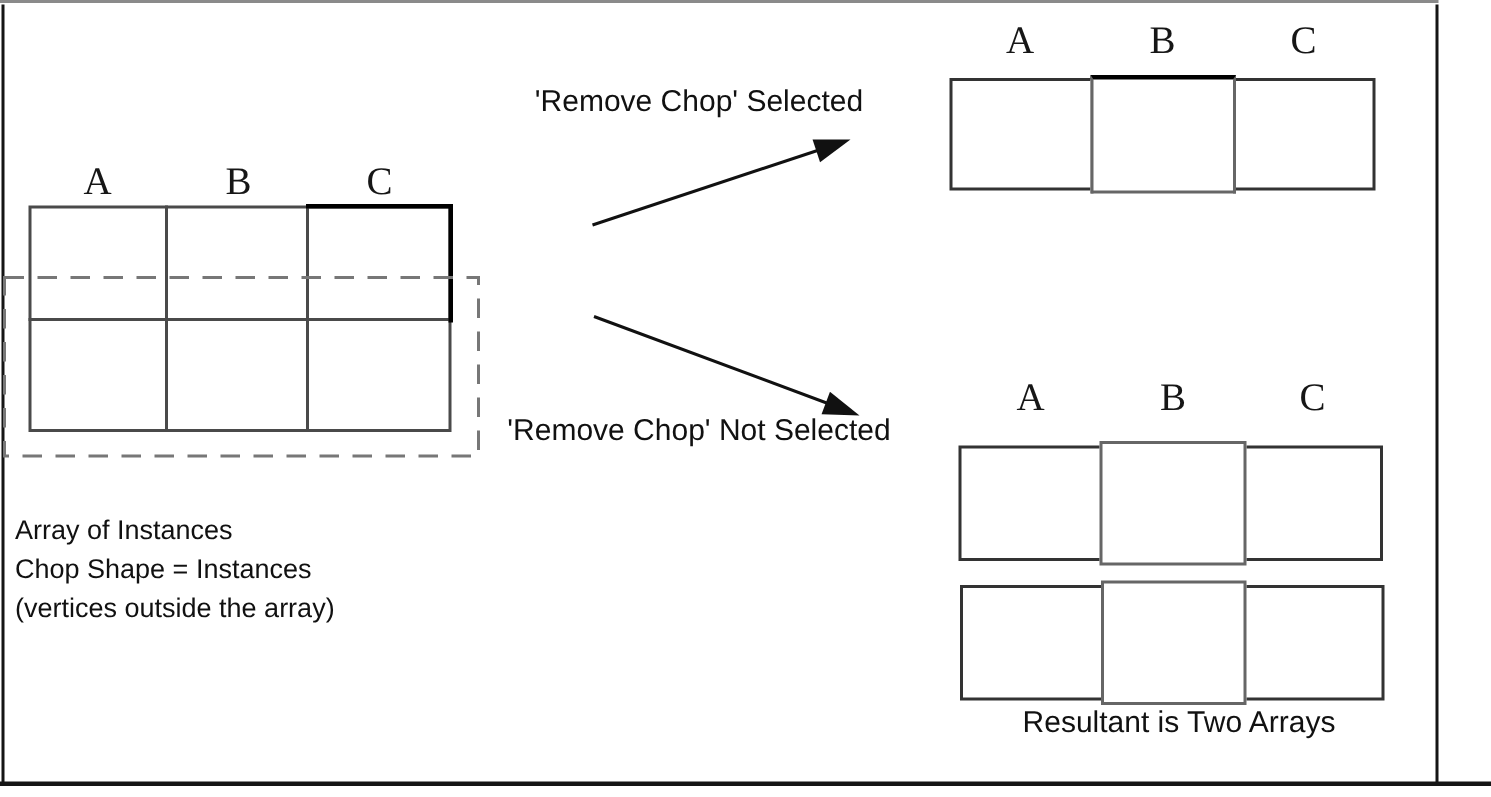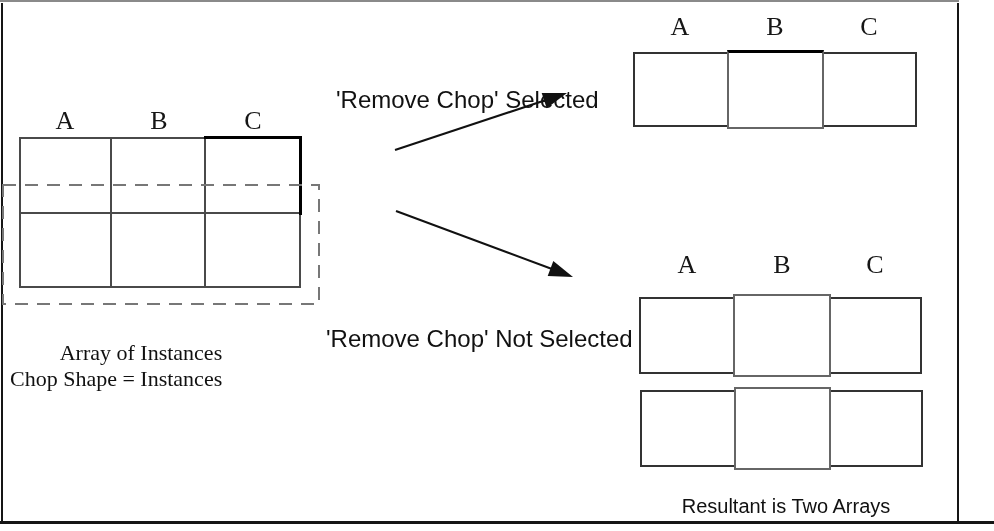--- a/index.html
+++ b/index.html
@@ -25,23 +25,23 @@
   .hdiv{left:19px;top:212px;width:282px;height:2px;background:#4a4a4a;}
   .accent-cell{
     left:204px;top:136px;width:98px;height:79px;box-sizing:border-box;
     border-top:3px solid #000;border-right:3px solid #000;
   }
   
   .cell{box-sizing:border-box;border:2px solid #333;background:#fff;}
   .cell-b{border:2px solid #666;background:#fff;z-index:3;}
   .cell-b-toprow{border-top:3px solid #000;}
   
-  .label-text{font-size:24px;line-height:24px;white-space:nowrap;margin-top:32px;}
+  .label-text{font-size:20px;line-height:24px;white-space:nowrap;}
   .caption{font-size:20px;line-height:24px;text-align:center;}
-  .caption-block{font-size:22px;line-height:26px;text-align:right;font-family:Liberation Serif, serif;}
+  .caption-block{font-size:18px;line-height:26px;text-align:left;}
   svg{position:absolute;left:0;top:0;pointer-events:none;}
 </style>
 </head>
 <body>
 
 <div id="canvas">
 
   <div class="abs frame-top"></div>
   <div class="abs frame-left"></div>
   <div class="abs frame-right"></div>
@@ -63,25 +63,26 @@
       <line x1="395" y1="150" x2="549" y2="99" stroke="#111" stroke-width="2"></line>
       <polygon points="567,93 546.7,108.2 541.7,93.0" fill="#111"></polygon>
     </g>
     <g>
       <line x1="396" y1="211" x2="552" y2="269" stroke="#111" stroke-width="2"></line>
       <polygon points="573,277 547.7,276.1 553.3,261.1" fill="#111"></polygon>
     </g>
   </svg>
 
   <div class="abs label-text" style="left:336px;top:56px;width:260px;text-align:center;">'Remove Chop' Selected</div>
-  <div class="abs label-text" style="left:326px;top:295px;width:280px;text-align:right;">'Remove Chop' Not Selected</div>
+  <div class="abs label-text" style="left:326px;top:275px;width:280px;text-align:center;">'Remove Chop' Not Selected</div>
 
   <div class="abs caption-block" style="left:10px;top:340px;">
     <div>Array of Instances</div>
     <div>Chop Shape = Instances</div>
+    <div>(vertices outside the array)</div>
   </div>
 
   <div class="abs col-label" style="left:650px;top:14px;">A</div>
   <div class="abs col-label" style="left:745px;top:14px;">B</div>
   <div class="abs col-label" style="left:839px;top:14px;">C</div>
   <div class="abs cell" style="left:633px;top:52px;width:96px;height:75px;"></div>
   <div class="abs cell cell-b cell-b-toprow" style="left:727px;top:50px;width:97px;height:79px;"></div>
   <div class="abs cell" style="left:821px;top:52px;width:96px;height:75px;"></div>
 
   <div class="abs col-label" style="left:657px;top:252px;">A</div>
@@ -89,15 +90,15 @@
   <div class="abs col-label" style="left:845px;top:252px;">C</div>
 
   <div class="abs cell" style="left:639px;top:297px;width:97px;height:77px;"></div>
   <div class="abs cell cell-b" style="left:733px;top:294px;width:98px;height:83px;"></div>
   <div class="abs cell" style="left:828px;top:297px;width:94px;height:77px;"></div>
 
   <div class="abs cell" style="left:640px;top:390px;width:97px;height:77px;"></div>
   <div class="abs cell cell-b" style="left:734px;top:387px;width:97px;height:83px;"></div>
   <div class="abs cell" style="left:828px;top:390px;width:95px;height:77px;"></div>
 
-  <div class="abs caption" style="left:631px;top:494px;width:310px;">Resultant is Two Arrays</div>
+  <div class="abs caption" style="left:631px;top:470px;width:310px;">Resultant is Two Arrays</div>
 
 </div>
 
 </body></html>

